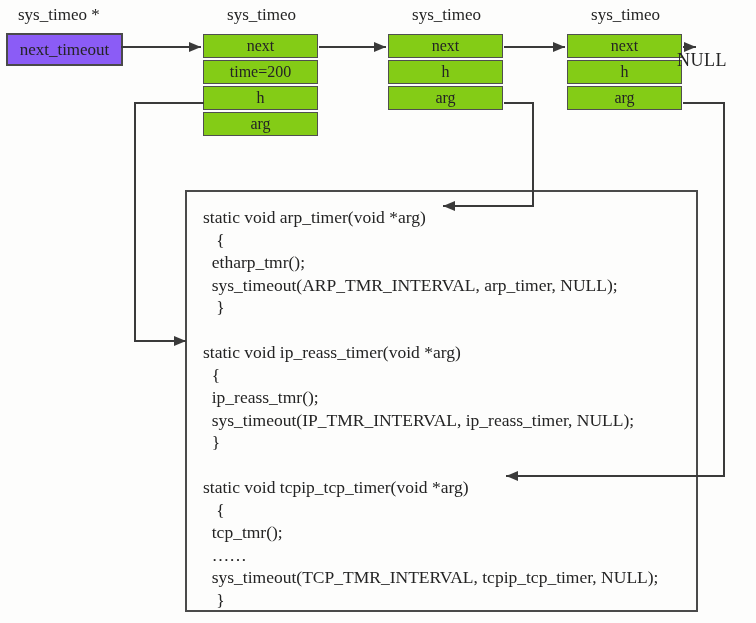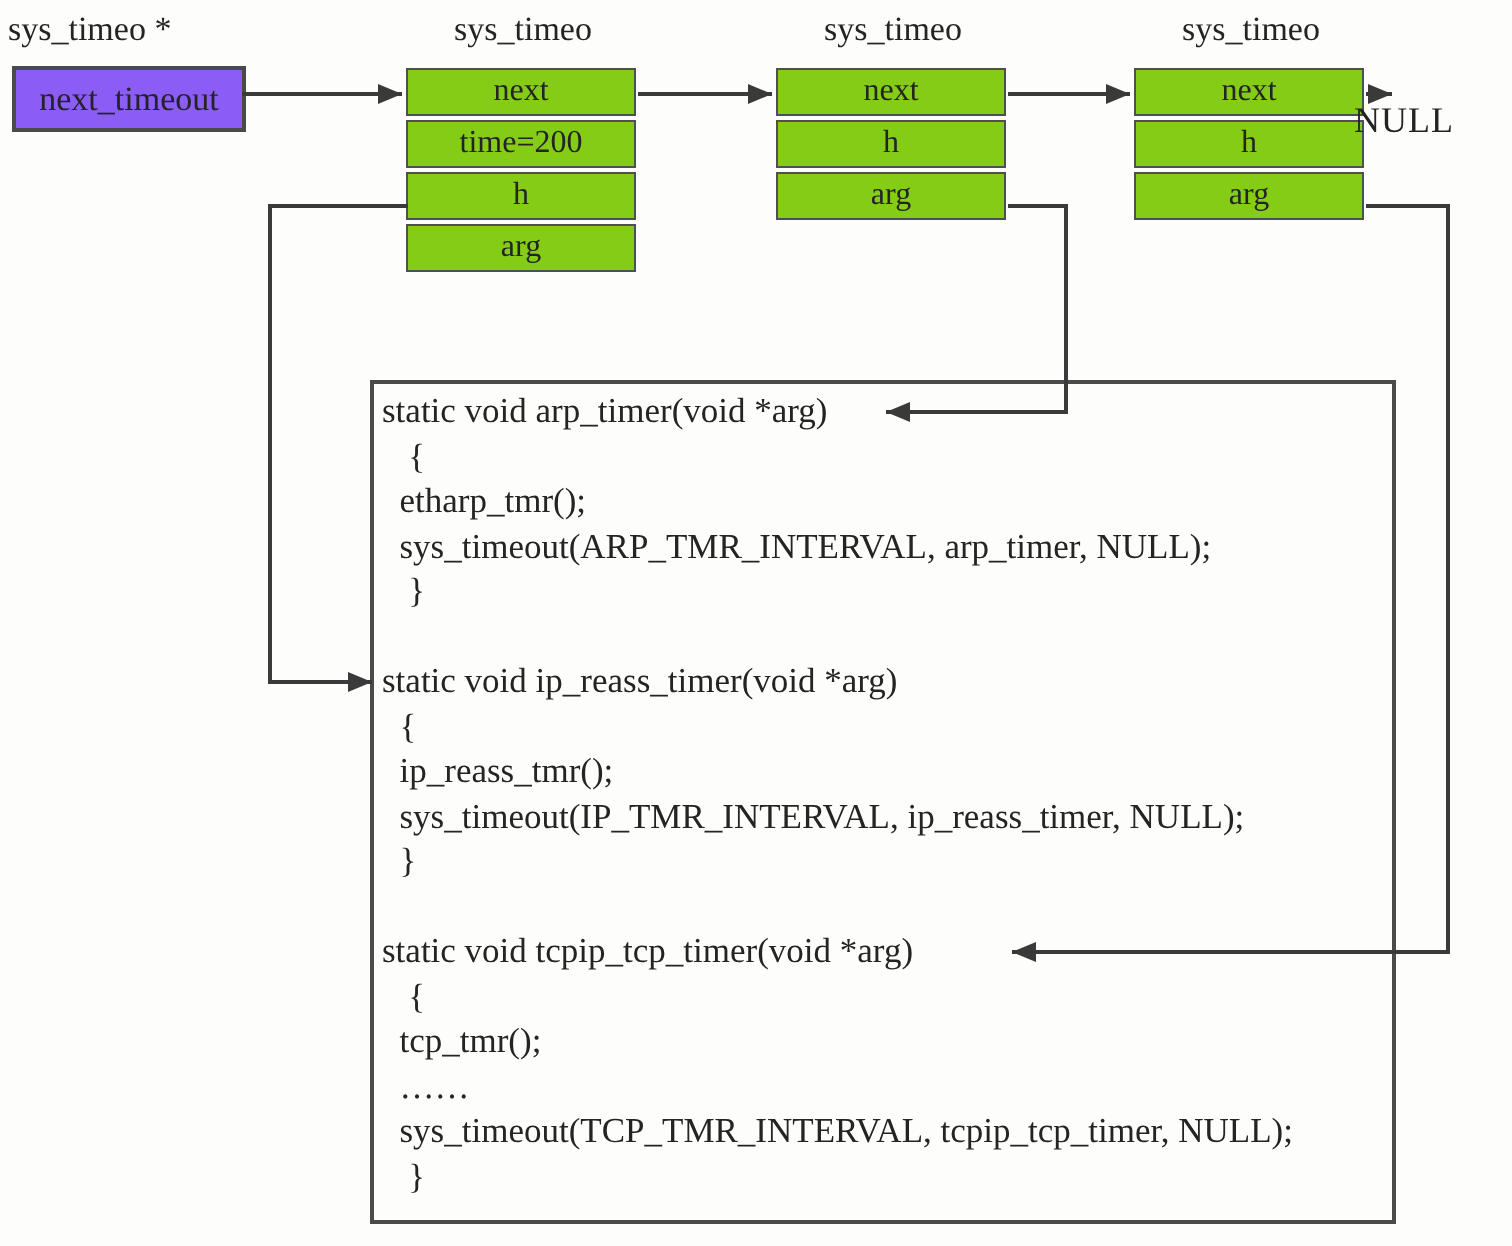--- a/index.html
+++ b/index.html
@@ -25,35 +25,35 @@
     margin-bottom: 2px;
     display: flex; align-items: center; justify-content: center;
     font-size: 16px;
   }
   .null-label { font-size: 18px; letter-spacing: 0.5px; }
   .code-box {
     left: 185px; top: 190px; width: 509px; height: 418px;
     border: 2px solid #4a4a4a; background: transparent;
   }
   .code-text {
-    left: 191px; top: 194px; margin: 0;
+    left: 191px; top: 194px; margin: 12px;
     font-family: "Liberation Serif", "DejaVu Serif", serif;
     font-size: 17.5px; line-height: 22.5px; white-space: pre;
   }
   svg.overlay {
     position: absolute; left: 0; top: 0; pointer-events: none;
   }
   svg.overlay polyline, svg.overlay line {
     fill: none; stroke: #3a3a3a; stroke-width: 2;
   }
 </style>
 </head>
 <body>
 
-<div class="abs type-label" style="left:4px; top:5px;">sys_timeo *</div>
+<div class="abs type-label" style="left:18px; top:5px;">sys_timeo *</div>
 <div class="abs pointer-box">
   <span>next_timeout</span>
 </div>
 
 <div class="abs type-label" style="left:203px; top:5px; width:117px;">sys_timeo</div>
 <div class="abs struct" style="left:203px; top:34px;">
   <div class="cell">next</div>
   <div class="cell">time=200</div>
   <div class="cell">h</div>
   <div class="cell">arg</div>

